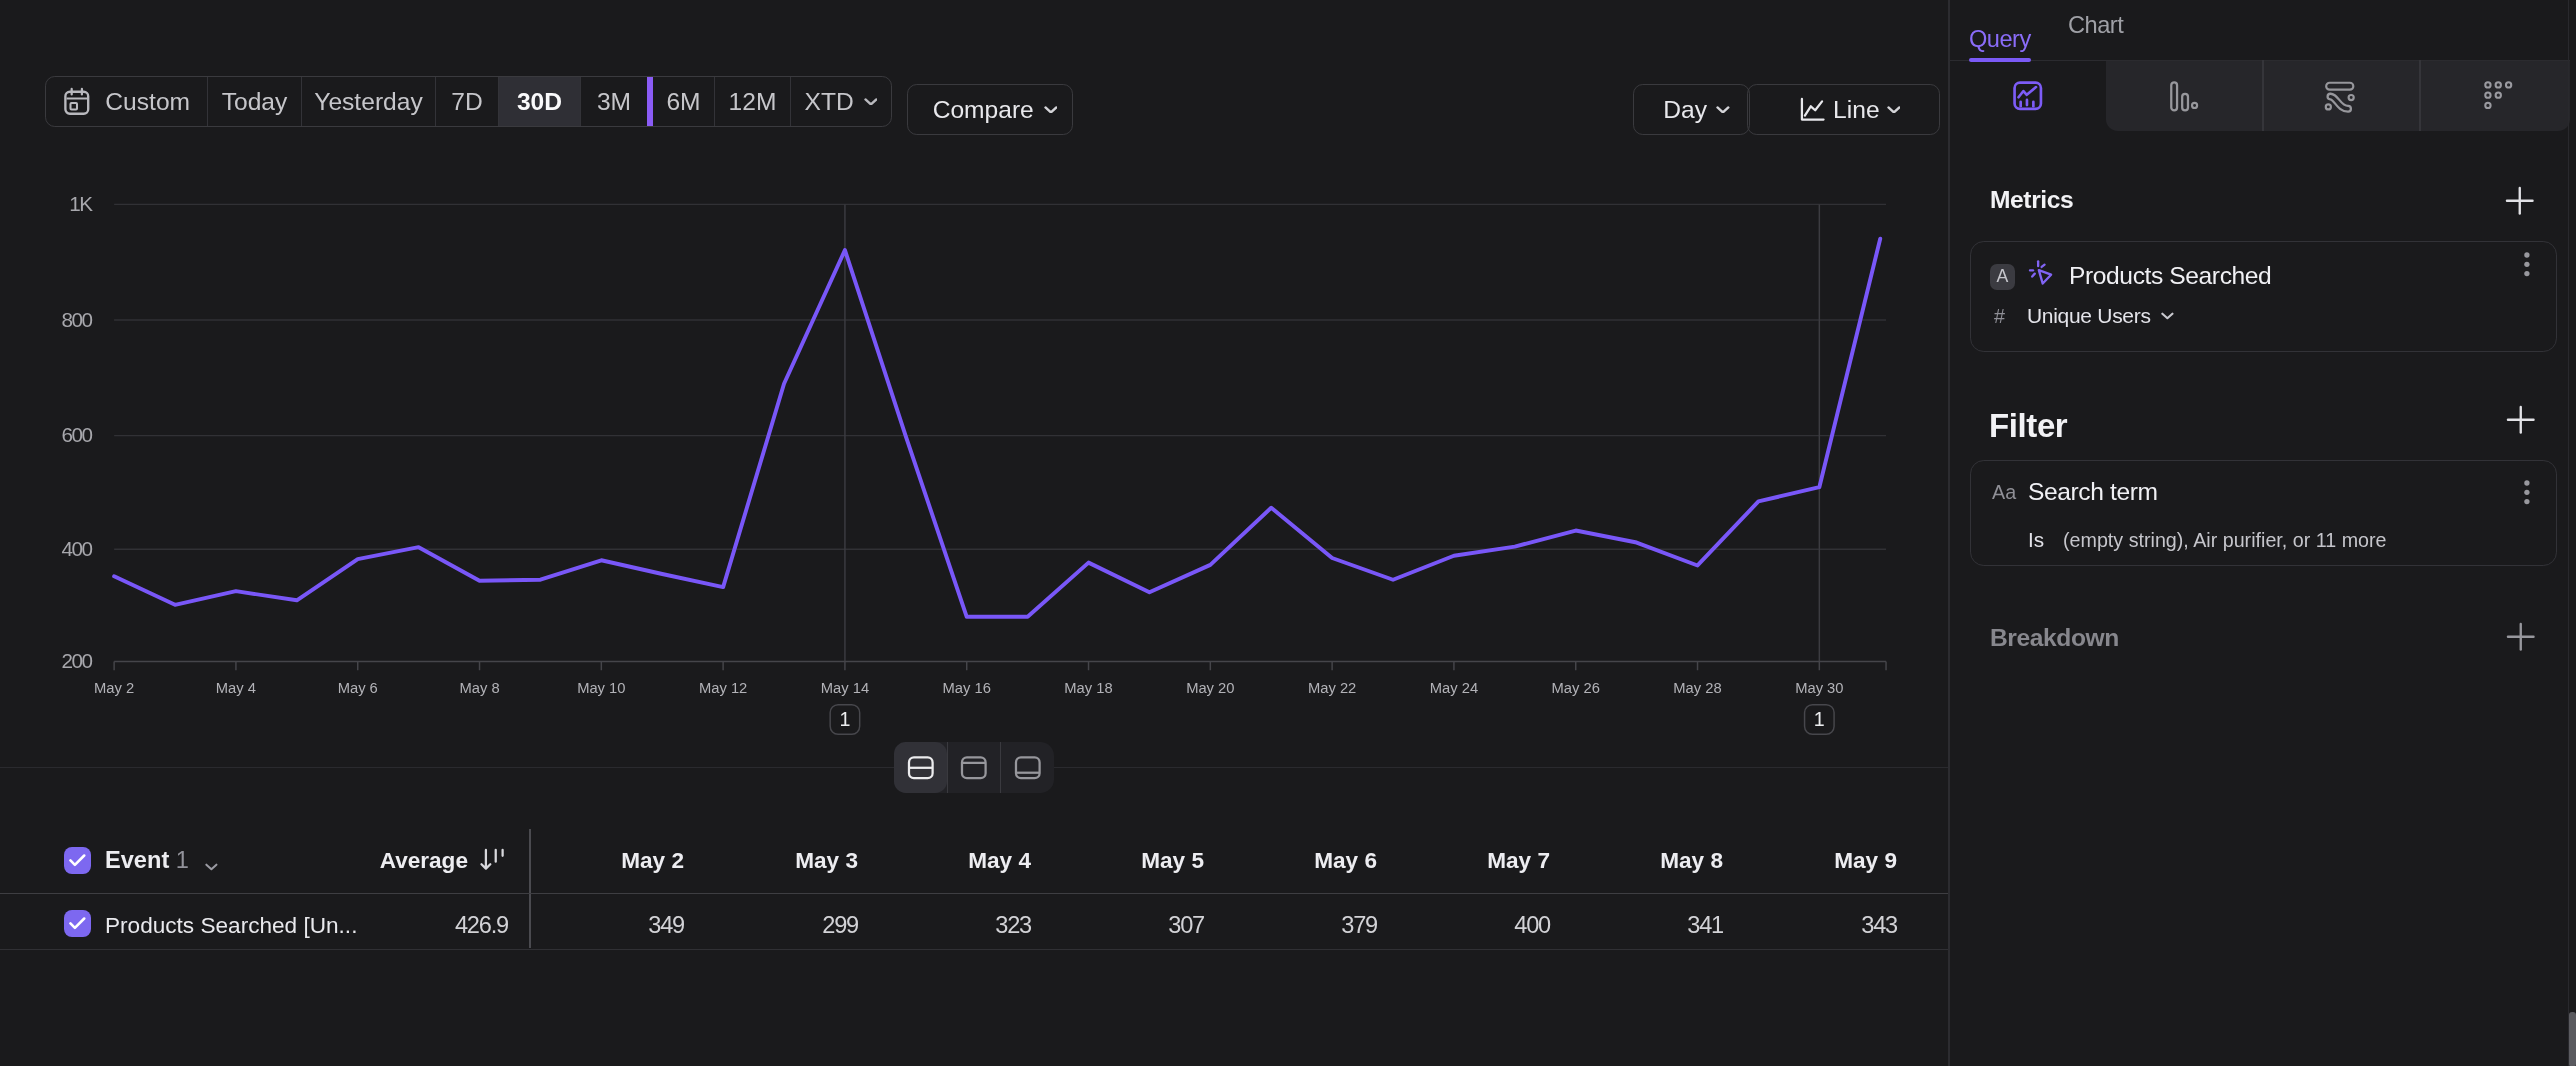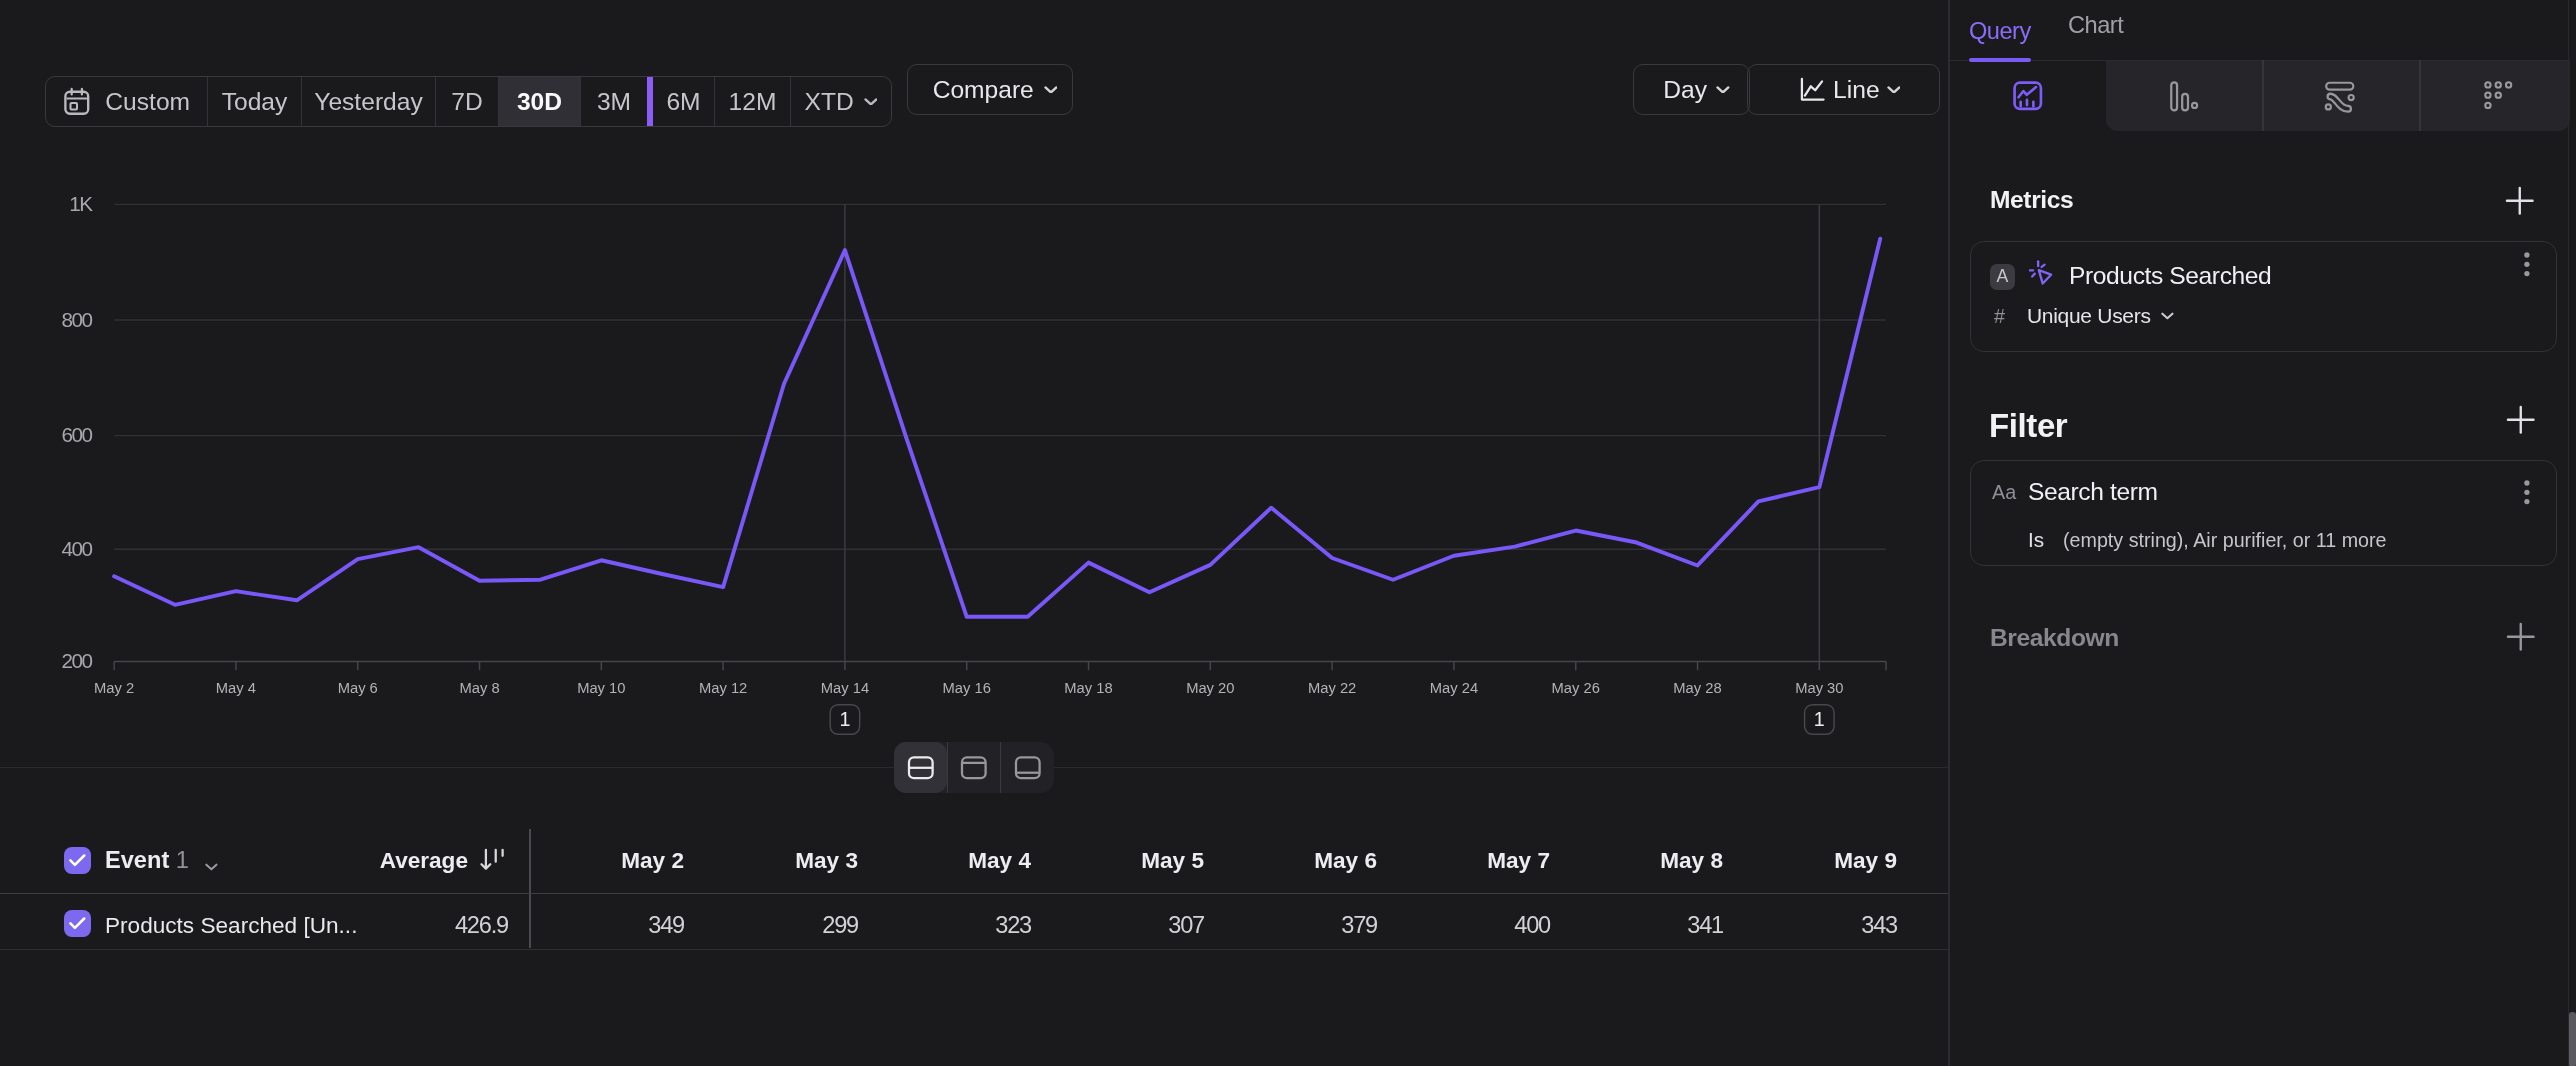--- a/index.html
+++ b/index.html
@@ -1,18 +1,18 @@
 <!DOCTYPE html>
 <html><head><meta charset="utf-8"><style>
 * { margin:0; padding:0; box-sizing:border-box; }
 html,body { width:2576px; height:1067px; background:#1a1a1c; overflow:hidden; }
 body { font-family:"Liberation Sans", sans-serif; -webkit-font-smoothing:antialiased; }
 #app { position:relative; width:2576px; height:1067px; background:#1a1a1c; color:#ebebef; }
 .abs { position:absolute; }
-.btn { position:absolute; top:64px; height:51px; border:1.5px solid #3a3a3e; border-radius:9.8px;
+.btn { position:absolute; top:84px; height:51px; border:1.5px solid #3a3a3e; border-radius:9.8px;
        display:flex; align-items:center; justify-content:center; font-size:24.6px; color:#e8e8ec;padding-left:10px; }
 .th { position:absolute; top:847px; height:27.6px; line-height:27.6px; font-weight:700; font-size:22.6px;
       color:#ededf1; text-align:right; }
 .tv { position:absolute; top:913px; height:25.6px; line-height:25.6px; font-size:23.6px; letter-spacing:-1.2px;
       color:#d2d2d6; text-align:right; }
 .hline { position:absolute; left:0; width:1949px; height:1px; }
 </style></head>
 <body>
 <div id="app">
 
@@ -169,21 +169,21 @@
 <div class="tv" style="left:527px;width:157px">349</div>
     <div class="tv" style="left:701px;width:157px">299</div>
     <div class="tv" style="left:874px;width:157px">323</div>
     <div class="tv" style="left:1047px;width:157px">307</div>
     <div class="tv" style="left:1220px;width:157px">379</div>
     <div class="tv" style="left:1393px;width:157px">400</div>
     <div class="tv" style="left:1566px;width:157px">341</div>
     <div class="tv" style="left:1740px;width:157px">343</div>
 
 <div class="abs" style="left:1948px;top:0;width:2px;height:1067px;background:#2c2c30"></div>
-<div class="abs" style="left:1969px;top:18px;font-size:23.6px;font-weight:500;letter-spacing:-0.5px;color:#8a6cf8">Query</div>
+<div class="abs" style="left:1969px;top:26px;font-size:23.6px;font-weight:500;letter-spacing:-0.5px;color:#8a6cf8">Query</div>
 <div class="abs" style="left:2068px;top:11.8px;font-size:23.6px;letter-spacing:-0.5px;color:#9fa0a6">Chart</div>
 <div class="abs" style="left:1969px;top:58px;width:62px;height:4.4px;border-radius:2.5px;background:#7b5af6;z-index:3"></div>
 <div class="abs" style="left:1949px;top:60px;width:621px;height:1px;background:#2b2b2f"></div>
 <div class="abs" style="left:2106px;top:61px;width:464px;height:70px;background:#26262a;border-radius:0 0 11.8px 11.8px"></div>
 <div class="abs" style="left:2262px;top:60px;width:1.5px;height:71px;background:#35353a"></div>
 <div class="abs" style="left:2419px;top:60px;width:1.5px;height:71px;background:#35353a"></div>
 <div class="abs" style="left:2013px;top:81px"><svg width="29.5" height="29.5" viewBox="0 0 30 30" fill="none">
 <rect x="1.6" y="1.6" width="26.8" height="26.8" rx="5.5" stroke="#7d5cf7" stroke-width="2.7"></rect>
 <path d="M5.6 16.5 L10.6 10.2 L14 14 L23.4 6.2" stroke="#7d5cf7" stroke-width="2.7" stroke-linecap="round" stroke-linejoin="round"></path>
 <path d="M7.8 21.2 V25.7" stroke="#7d5cf7" stroke-width="2.7" stroke-linecap="round"></path>

